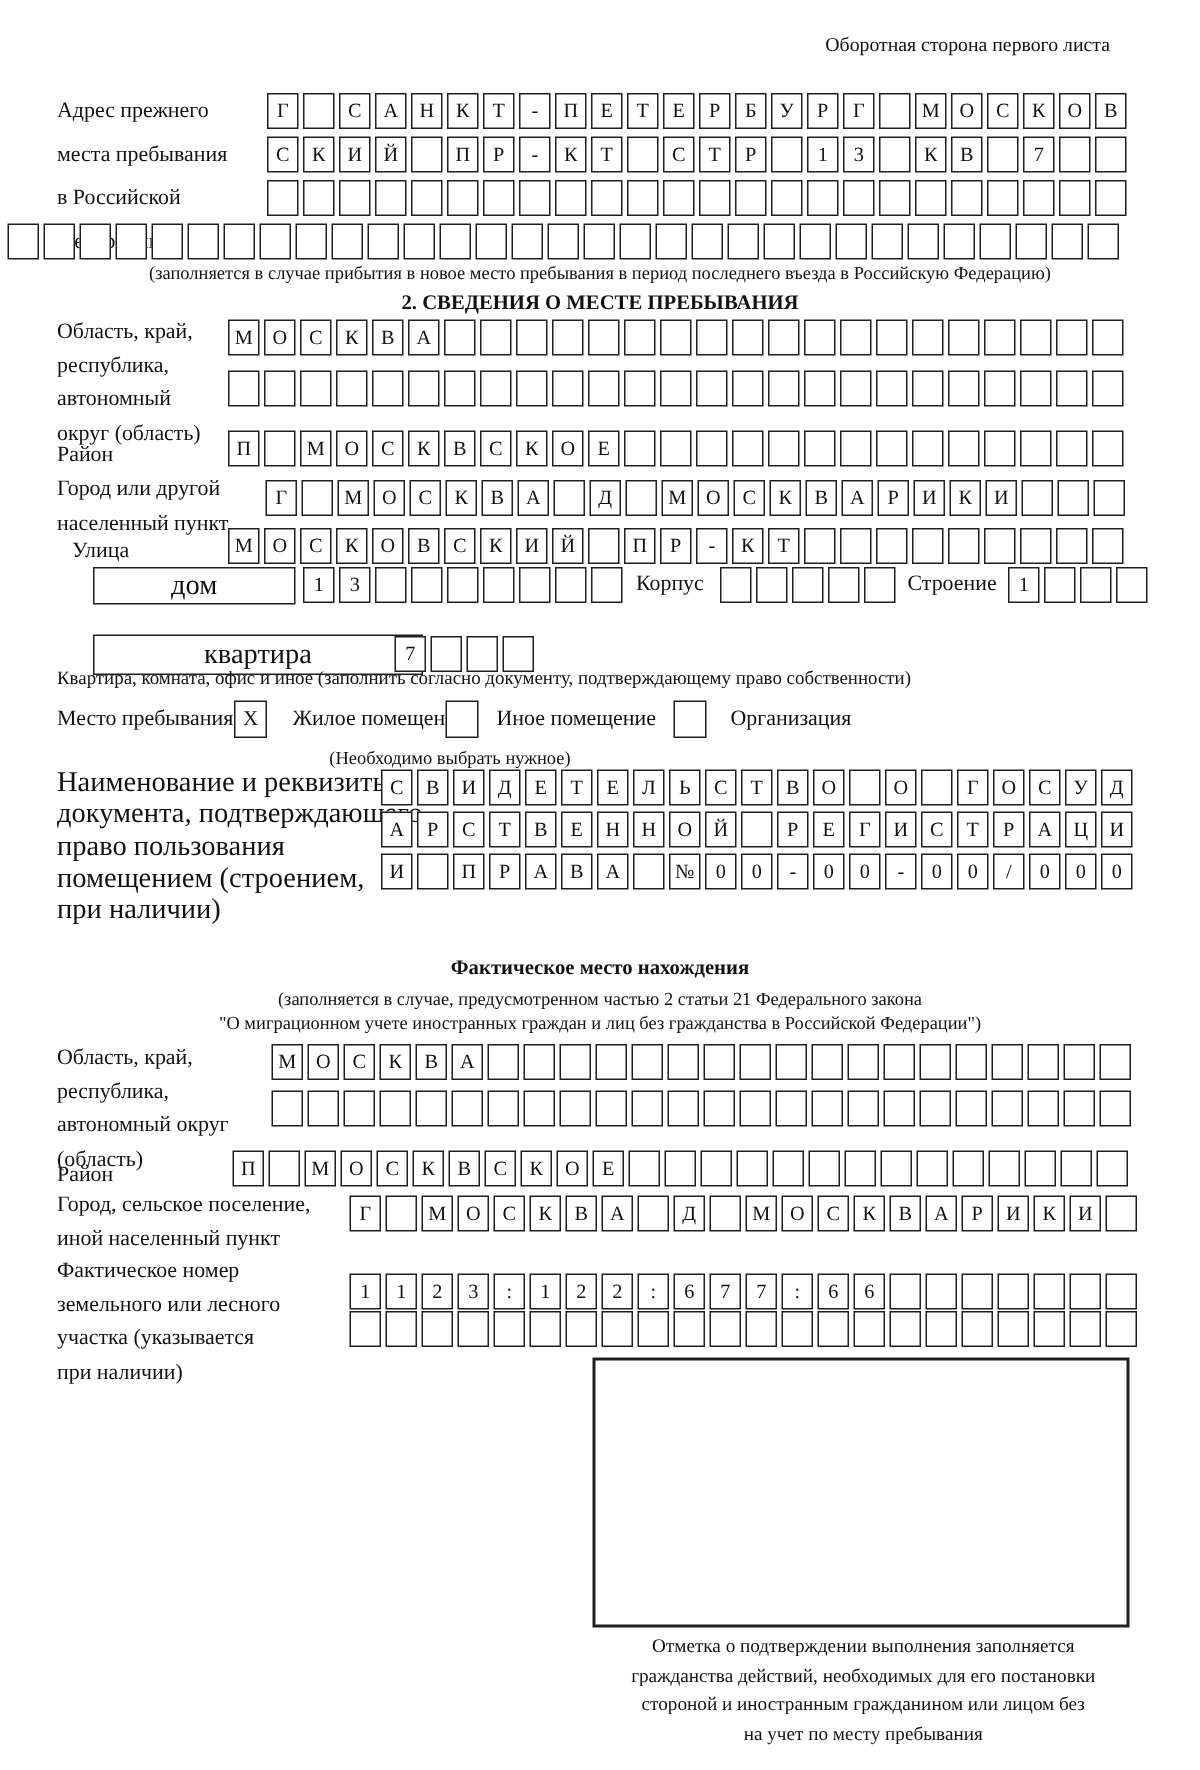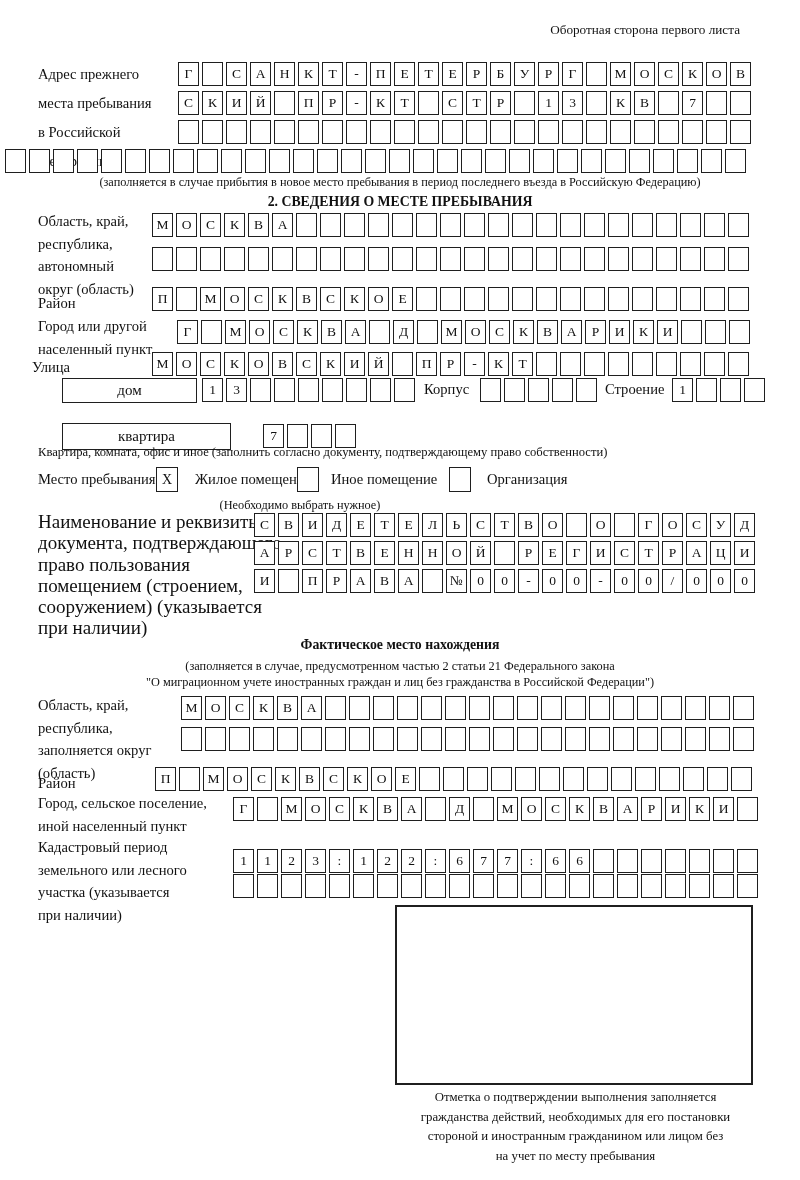--- a/index.html
+++ b/index.html
@@ -13,21 +13,21 @@
   .lbl-tight{font-size:19px;line-height:21.3px;}
   .cellrow{position:absolute;display:flex;gap:3px;}
   .cell{
     box-sizing:border-box;flex:0 0 21px;width:21px;height:24px;
     border:1.8px solid #1f1f1f;background:#fff;
     display:flex;align-items:center;justify-content:center;
     font-size:13.5px;line-height:1;
   }
   .fieldbox{
     box-sizing:border-box;border:1.8px solid #1f1f1f;background:#fff;
-    display:flex;align-items:center;justify-content:center;font-size:15px;
+    display:flex;align-items:center;justify-content:center;font-size:19px;
   }
   .cbox{
     box-sizing:border-box;position:absolute;width:22px;height:25px;
     border:1.8px solid #1f1f1f;background:#fff;display:flex;align-items:center;
     justify-content:center;font-size:14px;
   }
   .note{font-size:12.3px;text-align:center;}
   .note-left{font-size:12.6px;text-align:left;}
   .title{font-weight:bold;font-size:13.8px;text-align:center;}
   .inline-lab{font-size:14.6px;}
@@ -277,21 +277,21 @@
       <span class="cell">А</span>
       <span class="cell">Р</span>
       <span class="cell">И</span>
       <span class="cell">К</span>
       <span class="cell">И</span>
       <span class="cell"></span>
       <span class="cell"></span>
       <span class="cell"></span>
     </div>
 
-  <div class="abs lbl" style="left:32px;top:356px;font-family:Liberation Serif, serif;">Улица</div>
+  <div class="abs lbl" style="left:48px;top:356px;font-family:Liberation Serif, serif;">Улица</div>
   <div class="cellrow" style="left:152px;top:352px;">
       <span class="cell">М</span>
       <span class="cell">О</span>
       <span class="cell">С</span>
       <span class="cell">К</span>
       <span class="cell">О</span>
       <span class="cell">В</span>
       <span class="cell">С</span>
       <span class="cell">К</span>
       <span class="cell">И</span>
@@ -334,21 +334,21 @@
       <span class="cell"></span>
     </div>
   <div class="abs inline-lab" style="left:605px;top:381px;">Строение</div>
   <div class="cellrow" style="left:672px;top:378px;">
       <span class="cell">1</span>
       <span class="cell"></span>
       <span class="cell"></span>
       <span class="cell"></span>
     </div>
 
-  <div class="abs fieldbox" style="left:62px;top:423px;width:169px;height:27px;">квартира</div>
+  <div class="abs fieldbox" style="left:62px;top:423px;width:220px;height:27px;">квартира</div>
   <div class="cellrow" style="left:263px;top:424px;">
       <span class="cell">7</span>
       <span class="cell"></span>
       <span class="cell"></span>
       <span class="cell"></span>
     </div>
   <div class="abs note-left" style="left:38px;top:445px;">Квартира, комната, офис и иное (заполнить согласно документу, подтверждающему право собственности)</div>
 
   <div class="abs inline-lab" style="left:38px;top:471px;">Место пребывания:</div>
   <span class="cbox" style="left:156px;top:467px;">X</span>
@@ -357,21 +357,20 @@
   <div class="abs inline-lab" style="left:331px;top:471px;">Иное помещение</div>
   <span class="cbox" style="left:449px;top:467px;"></span>
   <div class="abs inline-lab" style="left:487px;top:471px;">Организация</div>
   <div class="abs note" style="left:180px;top:498px;width:240px;">(Необходимо выбрать нужное)</div>
 
   <div class="abs lbl-tight" style="left:38px;top:511px;">
     <div>Наименование и реквизиты</div>
     <div>документа, подтверждающего</div>
     <div>право пользования</div>
     <div>помещением (строением,</div>
-    <div>сооружением) (указывается</div>
     <div>при наличии)</div>
   </div>
   <div class="cellrow" style="left:254px;top:513px;">
       <span class="cell">С</span>
       <span class="cell">В</span>
       <span class="cell">И</span>
       <span class="cell">Д</span>
       <span class="cell">Е</span>
       <span class="cell">Т</span>
       <span class="cell">Е</span>
@@ -437,21 +436,21 @@
       <span class="cell">0</span>
     </div>
 
   <div class="abs title center-w" style="top:637px;">Фактическое место нахождения</div>
   <div class="abs note center-w" style="top:659px;">(заполняется в случае, предусмотренном частью 2 статьи 21 Федерального закона</div>
   <div class="abs note center-w" style="top:675px;">"О миграционном учете иностранных граждан и лиц без гражданства в Российской Федерации")</div>
 
   <div class="abs lbl" style="left:38px;top:694px;">
     <div>Область, край,</div>
     <div>республика,</div>
-    <div>заполняется округ</div>
+    <div>автономный округ</div>
     <div>(область)</div>
   </div>
   <div class="cellrow" style="left:181px;top:696px;">
       <span class="cell">М</span>
       <span class="cell">О</span>
       <span class="cell">С</span>
       <span class="cell">К</span>
       <span class="cell">В</span>
       <span class="cell">А</span>
       <span class="cell"></span>
@@ -552,21 +551,21 @@
       <span class="cell">В</span>
       <span class="cell">А</span>
       <span class="cell">Р</span>
       <span class="cell">И</span>
       <span class="cell">К</span>
       <span class="cell">И</span>
       <span class="cell"></span>
     </div>
 
   <div class="abs lbl" style="left:38px;top:836px;">
-    <div>Кадастровый период</div>
+    <div>Фактическое номер</div>
     <div>земельного или лесного</div>
     <div>участка (указывается</div>
     <div>при наличии)</div>
   </div>
   <div class="cellrow" style="left:233px;top:849px;">
       <span class="cell">1</span>
       <span class="cell">1</span>
       <span class="cell">2</span>
       <span class="cell">3</span>
       <span class="cell">:</span>

